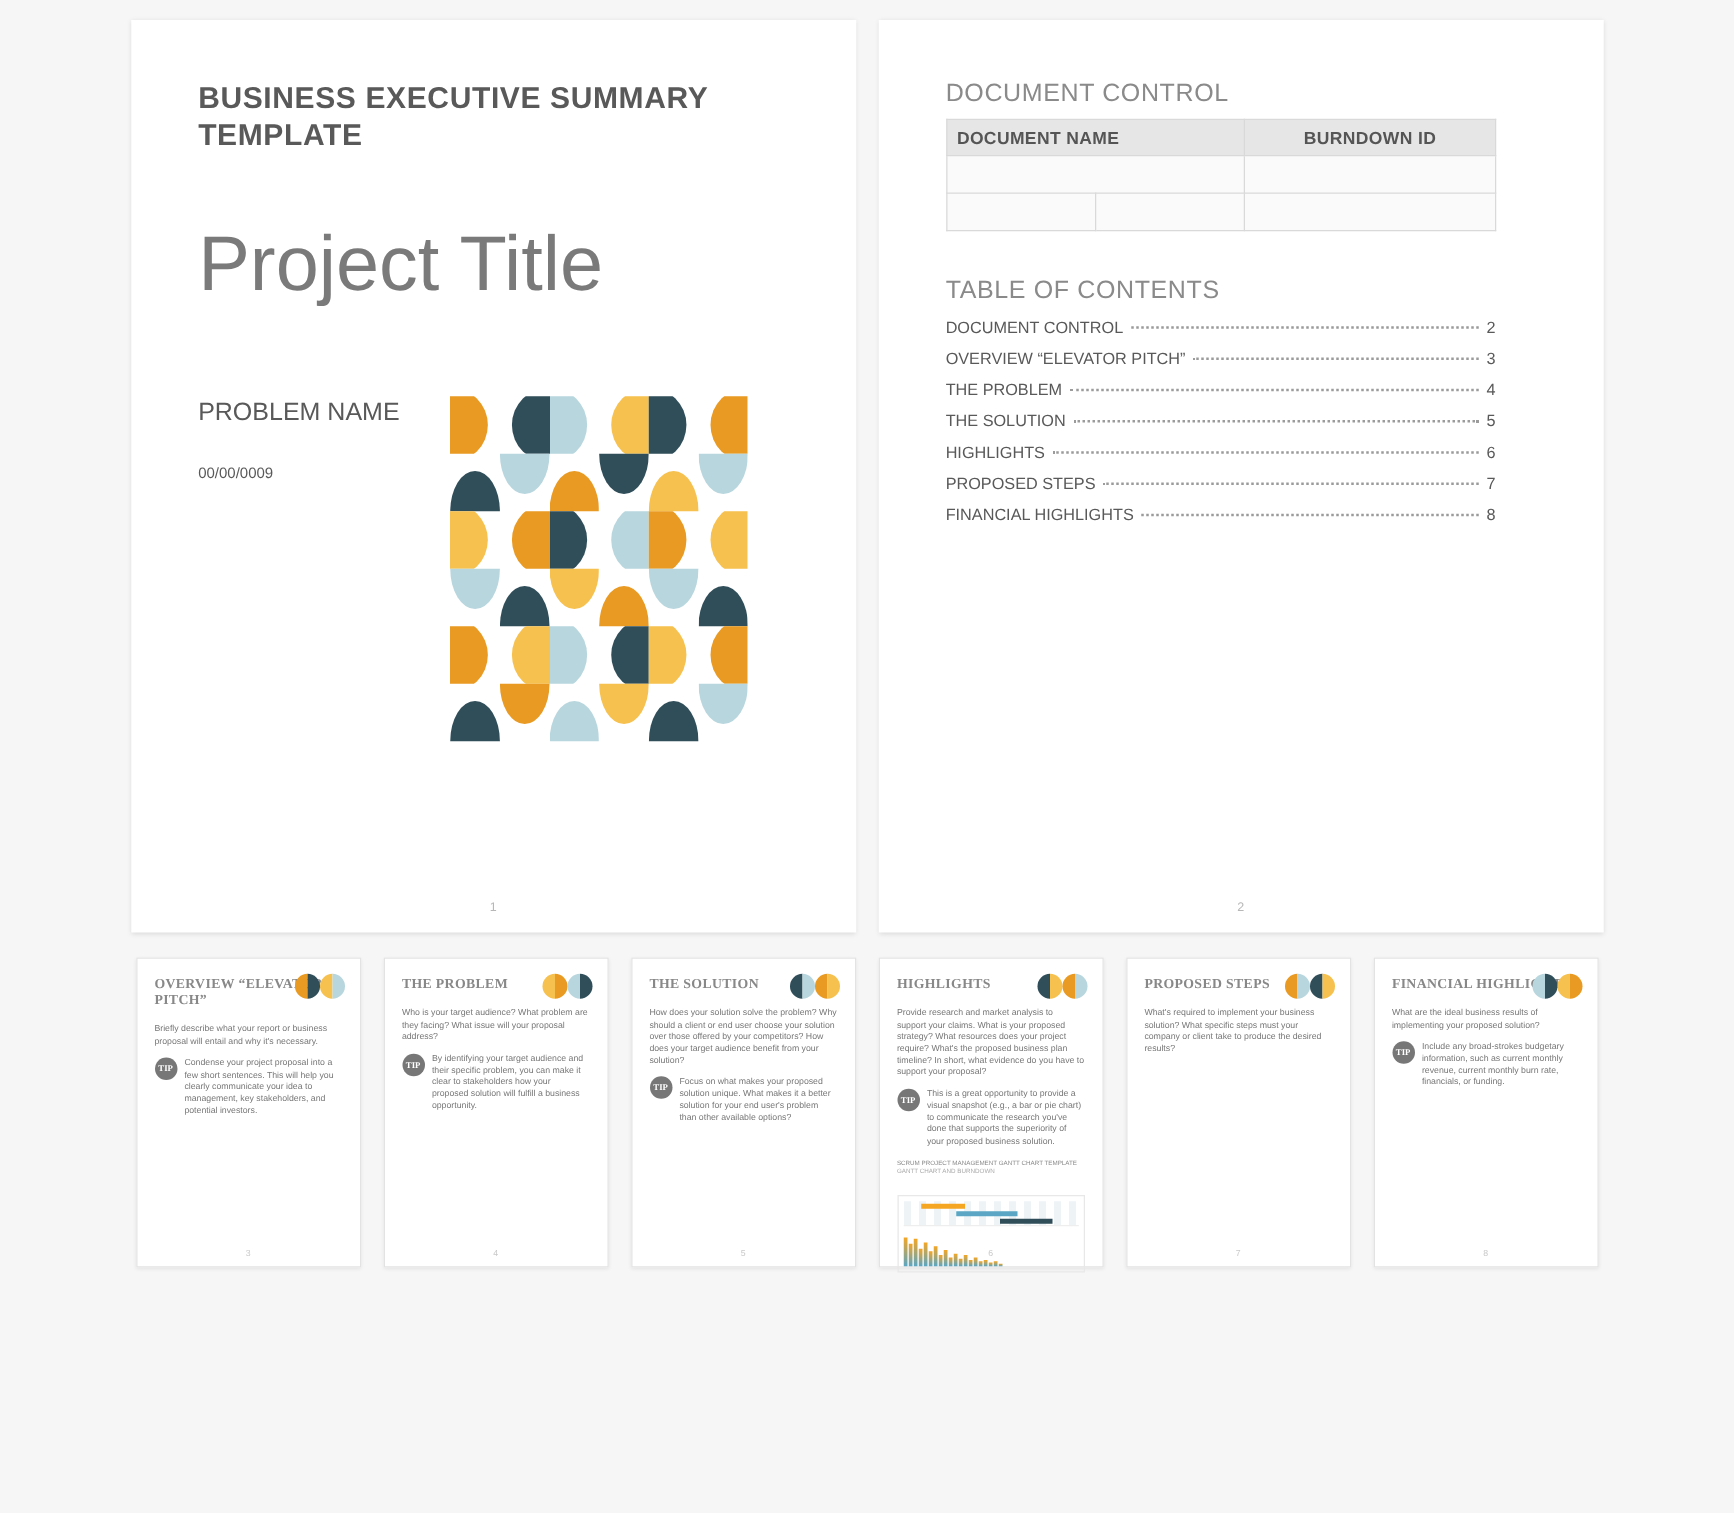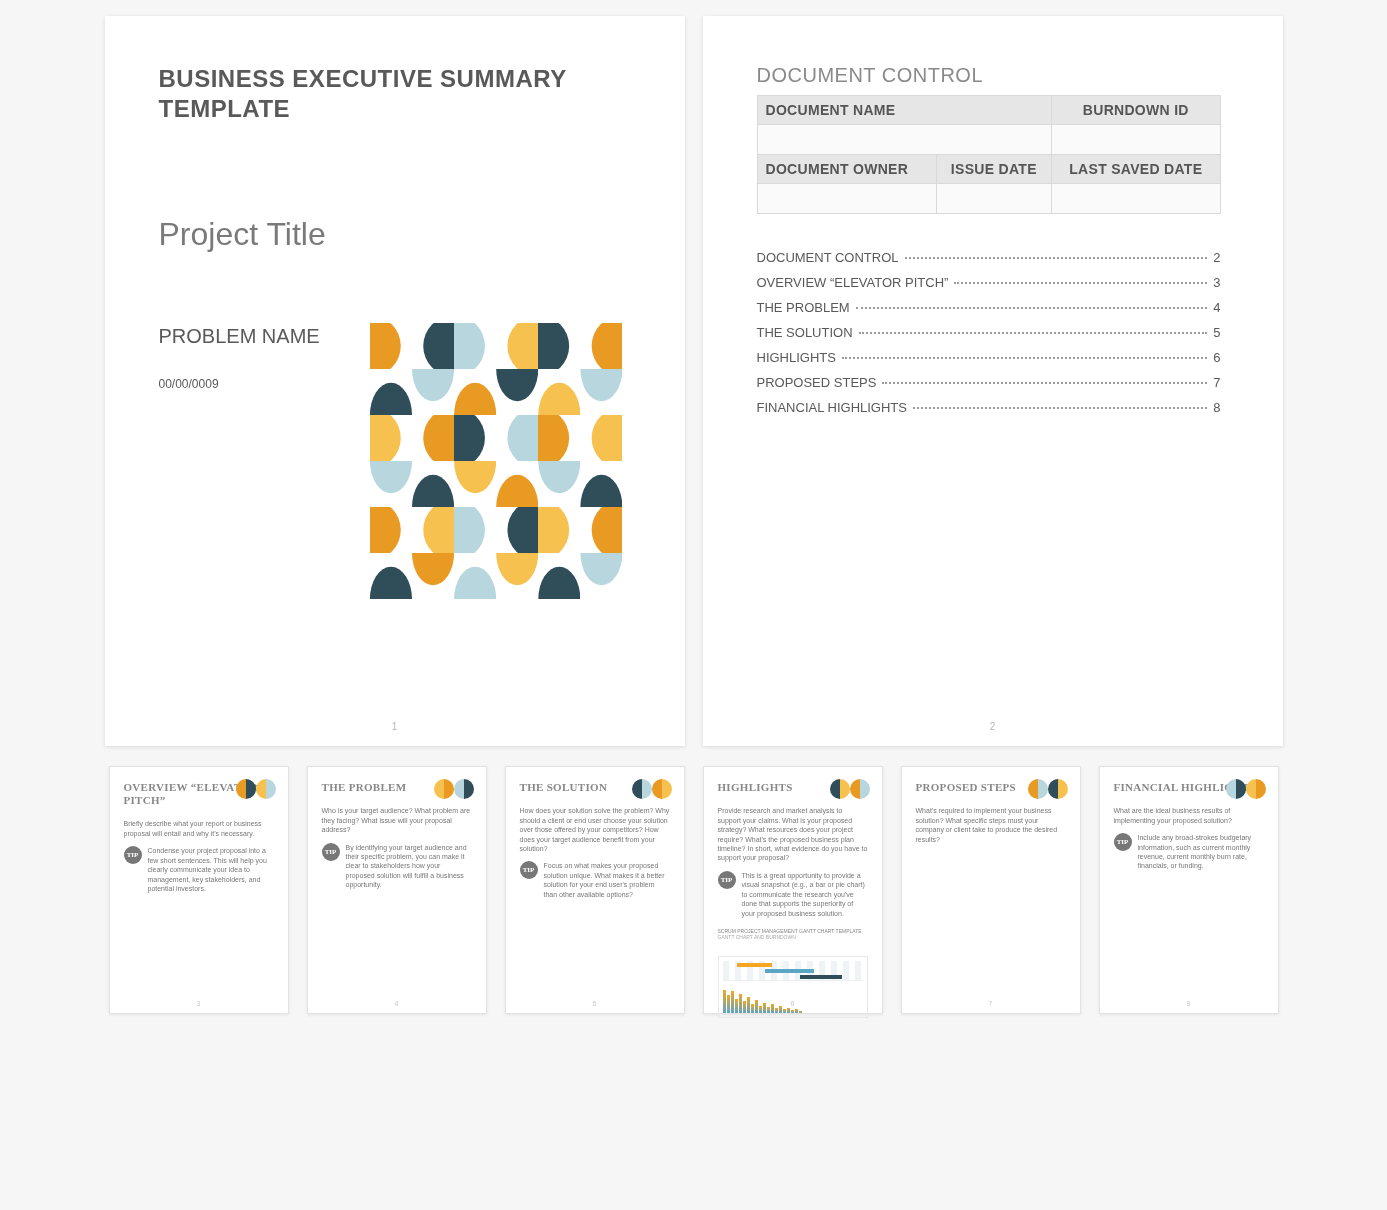--- a/index.html
+++ b/index.html
@@ -19,29 +19,29 @@
     font-family:Verdana,Geneva,sans-serif;
     background:#f6f6f6;color:var(--text);
   }
   
   .pages{
     display:flex;gap:18px;justify-content:center;align-items:flex-start;
   }
   .page{
     background:#fff;width:580px;height:730px;position:relative;
     box-shadow:0 1px 4px rgba(0,0,0,.12);
-    padding:48px 62px 36px 54px;
+    padding:48px 86px 36px 54px;
   }
   .pnum{
     position:absolute;bottom:14px;left:0;right:0;text-align:center;
     color:#b7b7b7;font-size:10px;
   }
   
   h1{margin:0;font-size:24px;font-weight:700;color:var(--text);line-height:1.25;letter-spacing:.5px}
-  .proj{margin-top:92px;font-size:32px;color:#7a7a7a;font-weight:400}
+  .proj{margin-top:52px;font-size:62px;color:#7a7a7a;font-weight:400}
   .rowEx{display:flex;align-items:flex-start;margin-top:70px;gap:40px}
   .colEx{width:190px}
   .exec{color:var(--accent);font-size:28px;font-weight:700;line-height:1.2;margin:0 0 28px}
   .company{color:var(--text);font-size:20px;font-weight:400;line-height:1.3;margin:0 0 28px}
   .dt{font-size:12px;color:var(--text)}
   
   .tile{width:280px;display:grid;grid-template-columns:repeat(6,1fr);grid-auto-rows:46px}
   .tile span{display:block;width:100%;height:100%}
   .q{clip-path:circle(70% at 0% 50%)}
   .qr{clip-path:circle(70% at 100% 50%)}
@@ -149,32 +149,28 @@
       <tbody>
           <tr>
         <th colspan="2">DOCUMENT NAME</th>
         <th class="center">BURNDOWN ID</th>
       </tr>
       <tr>
             <td colspan="2"></td>
             <td></td>
           </tr>
       <tr>
-        <th>DOCUMENT OWNER</th>
-        <th class="center">ISSUE DATE</th>
-        <th class="center">LAST SAVED DATE</th>
-      </tr>
-      <tr>
             <td></td>
             <td></td>
             <td></td>
           </tr>
     </tbody>
       </table>
 
+    <h2>TABLE OF CONTENTS</h2>
     <div class="toc">
       <div class="row">
           <span class="lab">DOCUMENT CONTROL</span>
           <span class="dots"></span>
           <span class="pg">2</span>
         </div>
       <div class="row">
           <span class="lab">OVERVIEW  “ELEVATOR PITCH” </span>
           <span class="dots"></span>
           <span class="pg">3</span>

